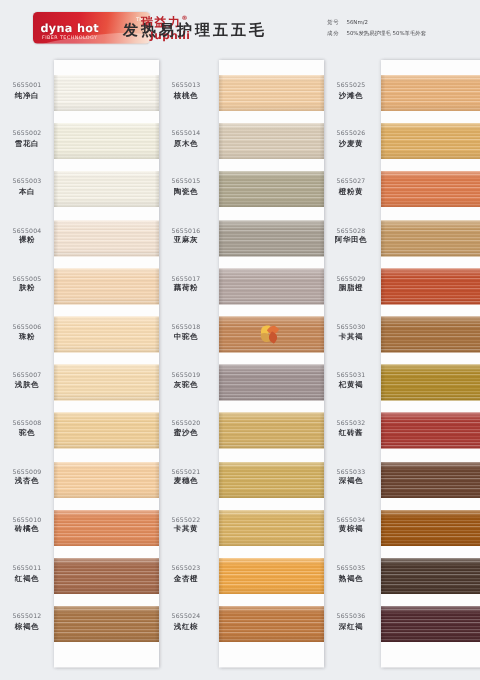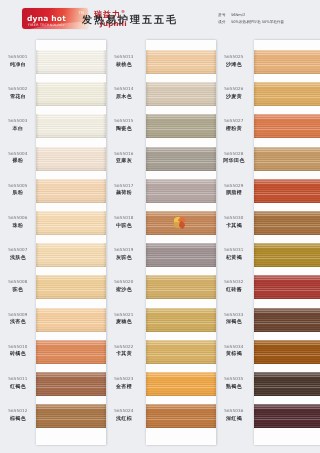--- a/index.html
+++ b/index.html
@@ -9,21 +9,21 @@
     font-family:"DejaVu Sans","Liberation Sans",sans-serif;
     overflow:hidden;
     position:relative;
   }
   
   .header{
     position:absolute;left:0;top:0;width:320px;height:40px;
   }
   .brand{
     position:absolute;left:22px;top:8px;
-    width:66px;height:21px;border-radius:3px;
+    width:78px;height:21px;border-radius:3px;
     background:linear-gradient(100deg,#c1172a 0%,#d8222f 38%,#e8503f 62%,#f3b8a0 88%,#f7d9c8 100%);
     box-shadow:0 0 1px rgba(0,0,0,.25);
     overflow:hidden;
   }
   .brand-en{
     position:absolute;left:5px;top:6px;
     color:#ffffff;font-size:7.5px;font-weight:bold;letter-spacing:.2px;
     font-family:"DejaVu Sans","Liberation Sans",sans-serif;
     text-shadow:0 0 1px rgba(0,0,0,.35);
   }

